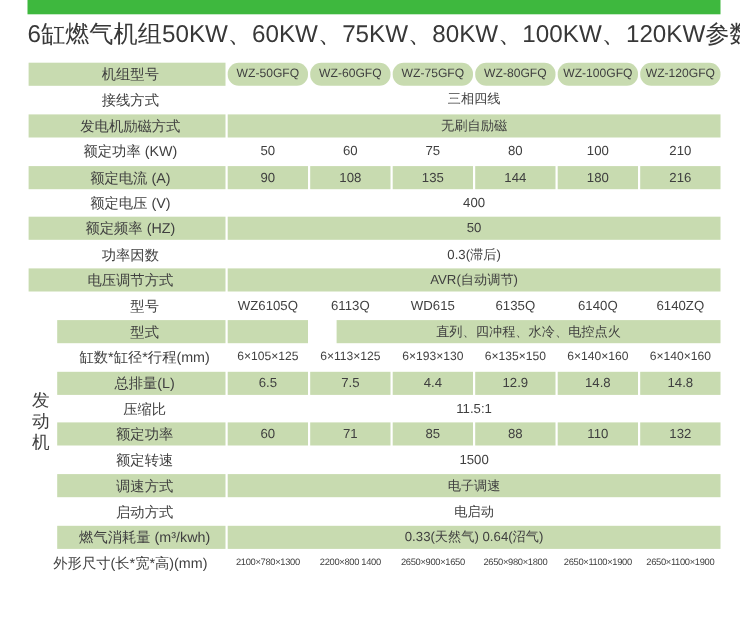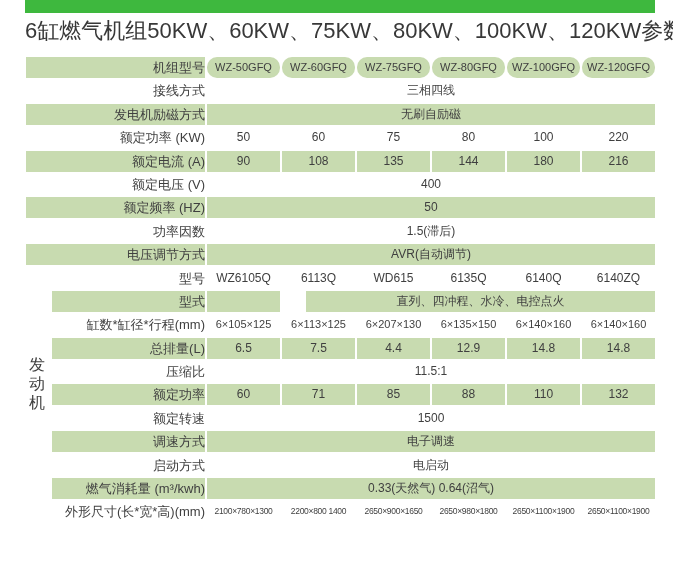--- a/index.html
+++ b/index.html
@@ -25,21 +25,21 @@
   }
   .row{
     display:grid;column-gap:2px;height:21px;margin-bottom:2.4px;
   }
   .row.top,.row.bottom{grid-template-columns:179px repeat(6,73px);}
   .row.engine{grid-template-columns:24px 153px repeat(6,73px);}
   .cell{
     height:21px;line-height:21px;font-size:12px;color:var(--text);
     overflow:hidden;white-space:nowrap;
   }
-  .cell.label{padding-left:6px;font-size:13px;text-align:right;}
+  .cell.label{padding-left:6px;font-size:13px;text-align:center;}
   .cell.value{text-align:center;}
   .cell.small{font-size:11px;border-radius:10px;}
   .cell.xsmall{font-size:8.5px;letter-spacing:-0.3px;}
   .row.green .cell{background:var(--green);}
   .row.green .cell.group-spacer{background:transparent;}
   .span6{grid-column:span 6;}
   .span5{grid-column:span 5;margin-left:24px;}
   .engine-group-label{
     position:absolute;left:29px;top:355px;width:19px;
     font-size:16px;line-height:19px;color:var(--text);
@@ -70,42 +70,42 @@
         <div class="cell label">发电机励磁方式</div>
         <div class="cell value span6">无刷自励磁</div>
       </div>
       <div class="row white top">
         <div class="cell label">额定功率 (KW)</div>
         <div class="cell value">50</div>
         <div class="cell value">60</div>
         <div class="cell value">75</div>
         <div class="cell value">80</div>
         <div class="cell value">100</div>
-        <div class="cell value">220</div>
+        <div class="cell value">210</div>
       </div>
       <div class="row green top">
         <div class="cell label">额定电流 (A)</div>
         <div class="cell value">90</div>
         <div class="cell value">108</div>
         <div class="cell value">135</div>
         <div class="cell value">144</div>
         <div class="cell value">180</div>
         <div class="cell value">216</div>
       </div>
       <div class="row white top">
         <div class="cell label">额定电压 (V)</div>
         <div class="cell value span6">400</div>
       </div>
       <div class="row green top">
         <div class="cell label">额定频率 (HZ)</div>
         <div class="cell value span6">50</div>
       </div>
       <div class="row white top">
         <div class="cell label">功率因数</div>
-        <div class="cell value span6">1.5(滞后)</div>
+        <div class="cell value span6">0.3(滞后)</div>
       </div>
       <div class="row green top">
         <div class="cell label">电压调节方式</div>
         <div class="cell value span6">AVR(自动调节)</div>
       </div>
       <div class="row white engine">
         <div class="cell group-spacer"></div>
         <div class="cell label">型号</div>
         <div class="cell value">WZ6105Q</div>
         <div class="cell value">6113Q</div>
@@ -118,21 +118,21 @@
         <div class="cell group-spacer"></div>
         <div class="cell label">型式</div>
         <div class="cell value"></div>
         <div class="cell value span5">直列、四冲程、水冷、电控点火</div>
       </div>
       <div class="row white engine">
         <div class="cell group-spacer"></div>
         <div class="cell label">缸数*缸径*行程(mm)</div>
         <div class="cell value small">6×105×125</div>
         <div class="cell value small">6×113×125</div>
-        <div class="cell value small">6×207×130</div>
+        <div class="cell value small">6×193×130</div>
         <div class="cell value small">6×135×150</div>
         <div class="cell value small">6×140×160</div>
         <div class="cell value small">6×140×160</div>
       </div>
       <div class="row green engine">
         <div class="cell group-spacer"></div>
         <div class="cell label">总排量(L)</div>
         <div class="cell value">6.5</div>
         <div class="cell value">7.5</div>
         <div class="cell value">4.4</div>

